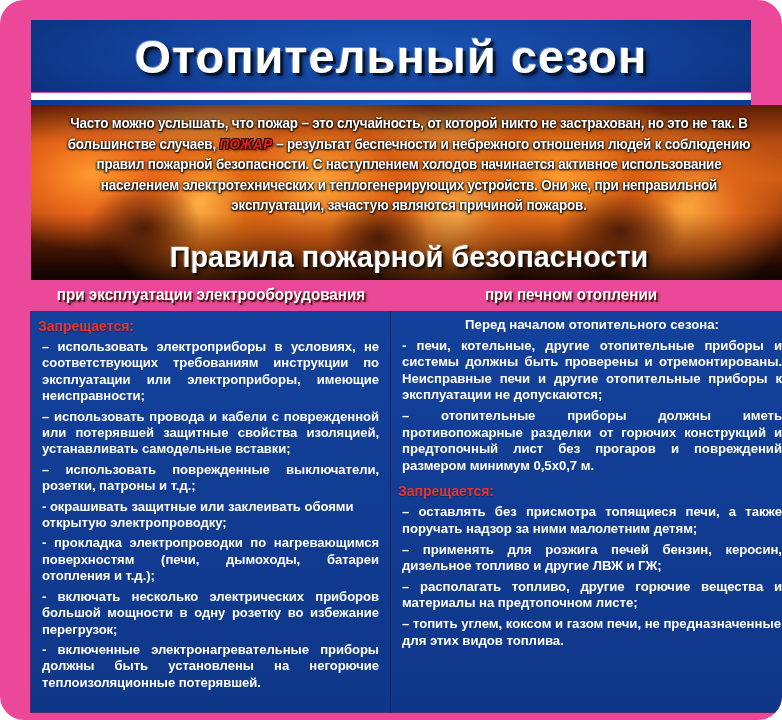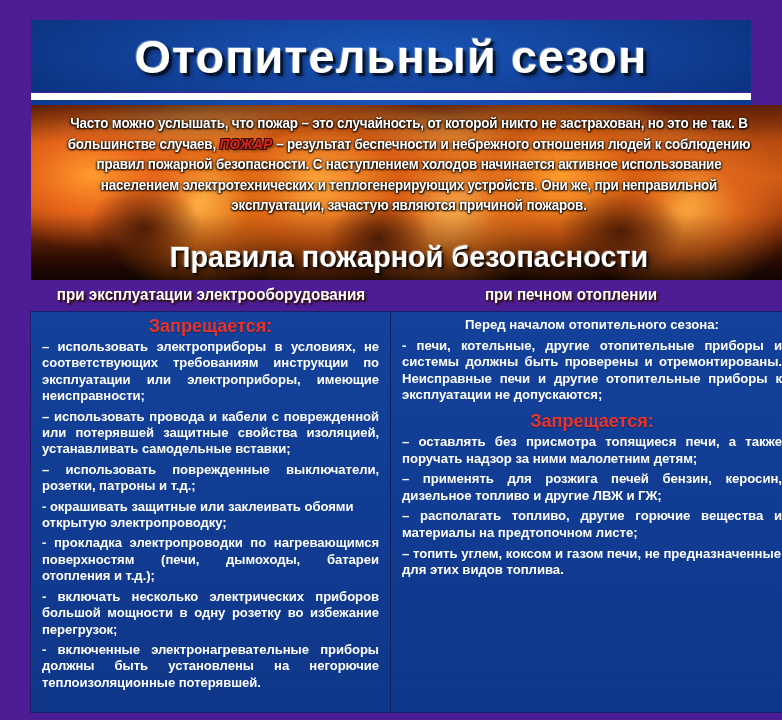--- a/index.html
+++ b/index.html
@@ -3,22 +3,23 @@
 <meta charset="utf-8">
 <title>Отопительный сезон</title>
 <style>
   html,body{margin:0;padding:0;background:#ffffff;}
   body{font-family:"Liberation Sans","DejaVu Sans",sans-serif;}
 
   #poster{
     position:relative;
     width:782px;height:720px;
     overflow:hidden;
-    background:#4c1d95;
+    background:#ec4899;
     user-select:none;
+    border-radius:24px;
   }
 
   
   .title-banner{
     position:absolute;left:31px;top:20px;width:720px;height:72px;
     background:
       radial-gradient(ellipse 70% 130% at 50% 45%, #1a56b8 0%, #13439c 45%, #0c3382 80%, #082a6e 100%);
     overflow:hidden;
   }
   .title-text{
@@ -140,23 +141,23 @@
     background:linear-gradient(180deg,#13419b 0%,#113c93 50%,#0f3789 100%);
     box-shadow:0 0 0 1px rgba(8,32,84,0.7);
     overflow:hidden;
   }
   .col.left{left:31px;width:359px;}
   .col.right{left:391px;width:402px;}
 
   .col-inner{padding:5px 7px 4px 7px;}
 
   .block-title{
-    text-align:center;
+    text-align:left;
     color:#e8342a;
-    font-size:18px;
+    font-size:14px;
     font-weight:bold;
     line-height:17px;
     margin:1px 0 1px 0;
     text-shadow:0 1px 1px rgba(0,0,0,0.35);
   }
   .block-title.spaced{margin-top:9px;}
 
   .lead{
     color:#ffffff;
     font-size:13.1px;
@@ -226,20 +227,21 @@
       <p class="para">-   прокладка электропроводки по нагревающимся поверхностям (печи, дымоходы, батареи отопления и т.д.);</p>
       <p class="para">- включать несколько электрических приборов большой мощности в одну розетку во избежание перегрузок;</p>
       <p class="para">-   включенные электронагревательные приборы должны быть установлены на негорючие теплоизоляционные потерявшей.</p>
     </div>
   </div>
 
   <div class="col right">
     <div class="col-inner">
       <div class="lead">Перед началом отопительного сезона:</div>
       <p class="para">- печи, котельные, другие отопительные приборы и системы должны быть проверены и отремонтированы. Неисправные печи и другие отопительные приборы к эксплуатации не допускаются;</p>
+      <p class="para">– отопительные приборы должны иметь противопожарные разделки от горючих конструкций и предтопочный лист без прогаров и повреждений размером минимум 0,5х0,7 м.</p>
       <div class="block-title spaced">Запрещается:</div>
       <p class="para">– оставлять без присмотра топящиеся печи, а также поручать надзор за ними малолетним детям;</p>
       <p class="para">– применять для розжига печей бензин, керосин, дизельное топливо и другие ЛВЖ и ГЖ;</p>
       <p class="para">– располагать топливо, другие горючие вещества и материалы на предтопочном листе;</p>
       <p class="para nojust">– топить углем, коксом и газом печи, не предназначенные для этих видов топлива.</p>
     </div>
   </div>
 
   <div class="frame-shadow"></div>
 </div>

